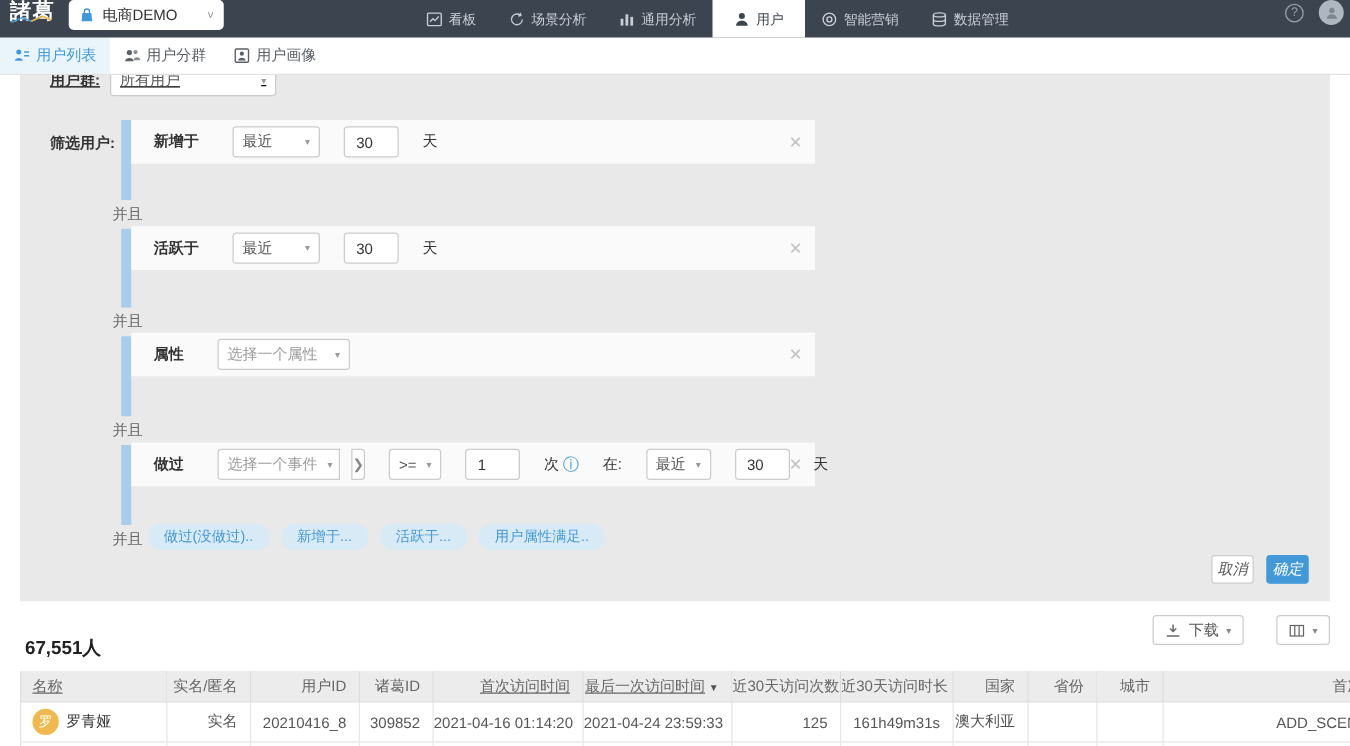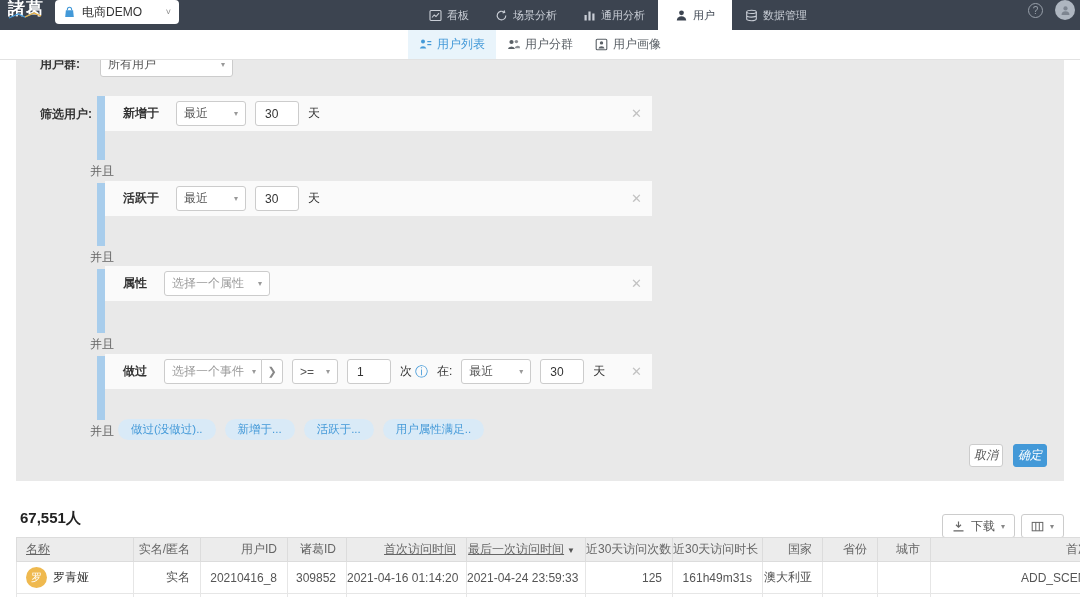--- a/index.html
+++ b/index.html
@@ -24,37 +24,37 @@
   .nav-item{display:flex;align-items:center;gap:5px;color:#c9ced6;font-size:11px;padding:0 13px;cursor:pointer;}
   .nav-item.active{background:#fff;color:#3c4450;padding:0 17px;}
   .nav-right{display:flex;align-items:center;gap:12px;margin-left:208px;margin-right:5px;}
   .help{width:15px;height:15px;border:1px solid #98a0aa;border-radius:50%;color:#98a0aa;
         font-size:10px;display:flex;align-items:center;justify-content:center;cursor:pointer;}
   .avatar-top{width:20px;height:20px;border-radius:50%;background:#aeb6c0;
         display:flex;align-items:center;justify-content:center;cursor:pointer;}
 
   
   .subnav{position:absolute;top:30px;left:0;right:0;height:30px;background:#fff;
-          border-bottom:1px solid #e2e2e2;display:flex;justify-content:center;z-index:10;}
+          border-bottom:1px solid #e2e2e2;display:flex;z-index:10;}
   .subnav-item{display:flex;align-items:center;gap:5px;font-size:12px;color:#5a6066;
                padding:0 11px;cursor:pointer;}
   .subnav-item.active{color:var(--accent);background:#e9f4fb;}
 
   
   .panel{position:absolute;left:16px;top:60px;width:1048px;height:421px;background:var(--panel-bg);z-index:1;}
-  .ug-row{position:absolute;left:24px;top:-8px;display:flex;align-items:center;gap:20px;font-size:12px;}
+  .ug-row{position:absolute;left:24px;top:-8px;display:flex;align-items:center;gap:8px;font-size:12px;text-decoration:underline;}
   .blabel{font-weight:bold;font-size:12px;color:#333;white-space:nowrap;}
   .select{background:#fff;border:1px solid #ccc;border-radius:3px;height:25px;display:flex;
           align-items:center;padding:0 7px;font-size:12px;color:#555;cursor:pointer;white-space:nowrap;}
   .select .caret{color:#999;font-size:8px;margin-left:auto;padding-left:8px;}
   .select.placeholder{color:#9b9b9b;}
   .filter-label{position:absolute;left:24px;top:46px;}
   .vbar{position:absolute;left:81px;top:36px;width:8px;height:338px;background:var(--bar-blue);}
   .frow{position:absolute;left:89px;width:547px;height:35px;background:var(--row-bg);
-        display:flex;align-items:center;gap:9px;padding-left:18px;}
+        display:flex;align-items:center;gap:19px;padding-left:18px;}
   .frow1{top:36px;}.frow2{top:121px;}.frow3{top:206px;}.frow4{top:294px;}
   .frow .close{position:absolute;right:10px;color:#c2c2c2;font-size:13px;cursor:pointer;line-height:1;}
   .num-input{width:44px;height:25px;border:1px solid #ccc;border-radius:3px;font-size:12px;color:#333;
              padding:0 0 0 9px;font-family:inherit;outline:none;}
   .num-input.small{width:44px;}
   .unit{font-size:12px;color:#333;}
   .and{position:absolute;left:72px;width:32px;font-size:12px;color:#666;background:var(--panel-bg);padding:3px 2px;}
   .and1{top:100px;}.and2{top:186px;}.and3{top:273px;}.and4{top:360px;}
   .sel-range{width:70px;}
   .sel-attr{width:106px;}
@@ -68,21 +68,21 @@
   .pill{height:21px;background:var(--pill-bg);color:var(--accent);border:none;border-radius:11px;
         font-size:11.5px;padding:0 13px;display:flex;align-items:center;cursor:pointer;font-family:inherit;white-space:nowrap;}
   .panel-actions{position:absolute;right:17px;top:384px;display:flex;gap:10px;}
   .btn{height:23px;padding:0 4px;font-size:12px;border-radius:3px;display:flex;align-items:center;
        cursor:pointer;font-family:inherit;font-style:italic;}
   .btn-cancel{background:#fff;border:1px solid #ccc;color:#555;}
   .btn-confirm{background:var(--accent);border:1px solid var(--accent);color:#fff;}
 
   
   .count{position:absolute;left:20px;top:509px;font-size:15px;font-weight:bold;color:#222;}
-  .result-actions{position:absolute;right:16px;top:514px;display:flex;gap:6px;margin-left:12px;}
+  .result-actions{position:absolute;right:16px;top:492px;display:flex;gap:26px;margin-left:12px;}
   .tool-btn{height:24px;background:#fff;border:1px solid #ccc;border-radius:3px;display:flex;
             align-items:center;gap:6px;font-size:12px;color:#555;padding:0 9px;cursor:pointer;font-family:inherit;}
   .tool-btn .caret{font-size:8px;color:#888;}
 
   
   .table-wrap{position:absolute;left:16px;top:537px;width:1064px;height:60px;overflow:hidden;}
   table{border-collapse:collapse;table-layout:fixed;width:1084px;}
   th{background:#ececec;border:1px solid #dcdcdc;height:24px;font-size:12px;font-weight:normal;
      color:#666;text-align:right;padding:0 10px 0 0;white-space:nowrap;overflow:hidden;}
   th.sortable span.hl{text-decoration:underline;cursor:pointer;}
@@ -139,20 +139,27 @@
           <rect x="9.3" y="4.5" width="2.2" height="7"></rect>
       </svg>
       <span>通用分析</span>
     </div>
     <div class="nav-item active">
       <svg width="13" height="13" viewBox="0 0 13 13" fill="currentColor">
         <circle cx="6.5" cy="3.8" r="2.4"></circle>
           <path d="M1.8 11.5 a4.7 4.2 0 0 1 9.4 0 z"></path>
       </svg>
       <span>用户</span>
+    </div>
+    <div class="nav-item">
+      <svg width="13" height="13" viewBox="0 0 13 13" fill="none" stroke="currentColor" stroke-width="1.1">
+        <circle cx="6.5" cy="6.5" r="5"></circle>
+          <circle cx="6.5" cy="6.5" r="2"></circle>
+      </svg>
+      <span>智能营销</span>
     </div>
     <div class="nav-item">
       <svg width="13" height="13" viewBox="0 0 13 13" fill="none" stroke="currentColor" stroke-width="1.1">
         <ellipse cx="6.5" cy="2.9" rx="4.8" ry="1.6"></ellipse>
         <path d="M1.7 2.9 v7.2 a4.8 1.6 0 0 0 9.6 0 v-7.2 M1.7 6.5 a4.8 1.6 0 0 0 9.6 0"></path>
       </svg>
       <span>数据管理</span>
     </div>
   </div>
   <div class="nav-right">

